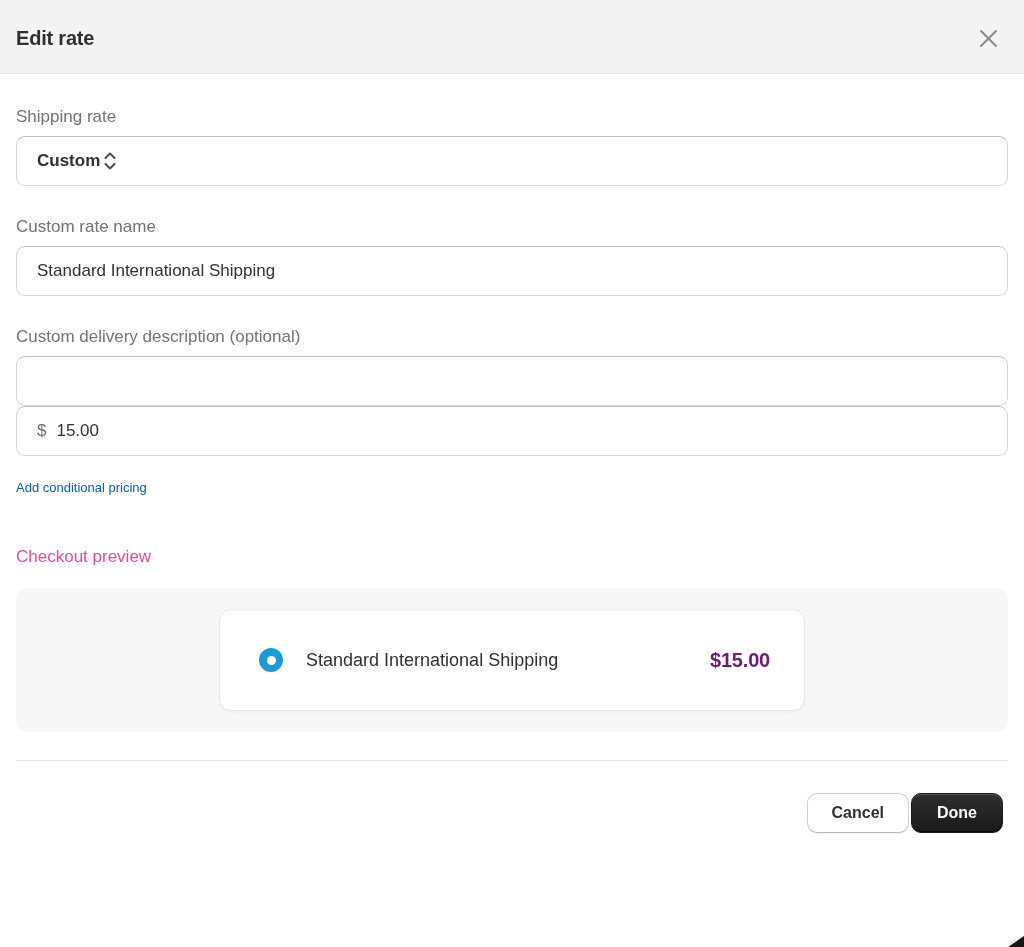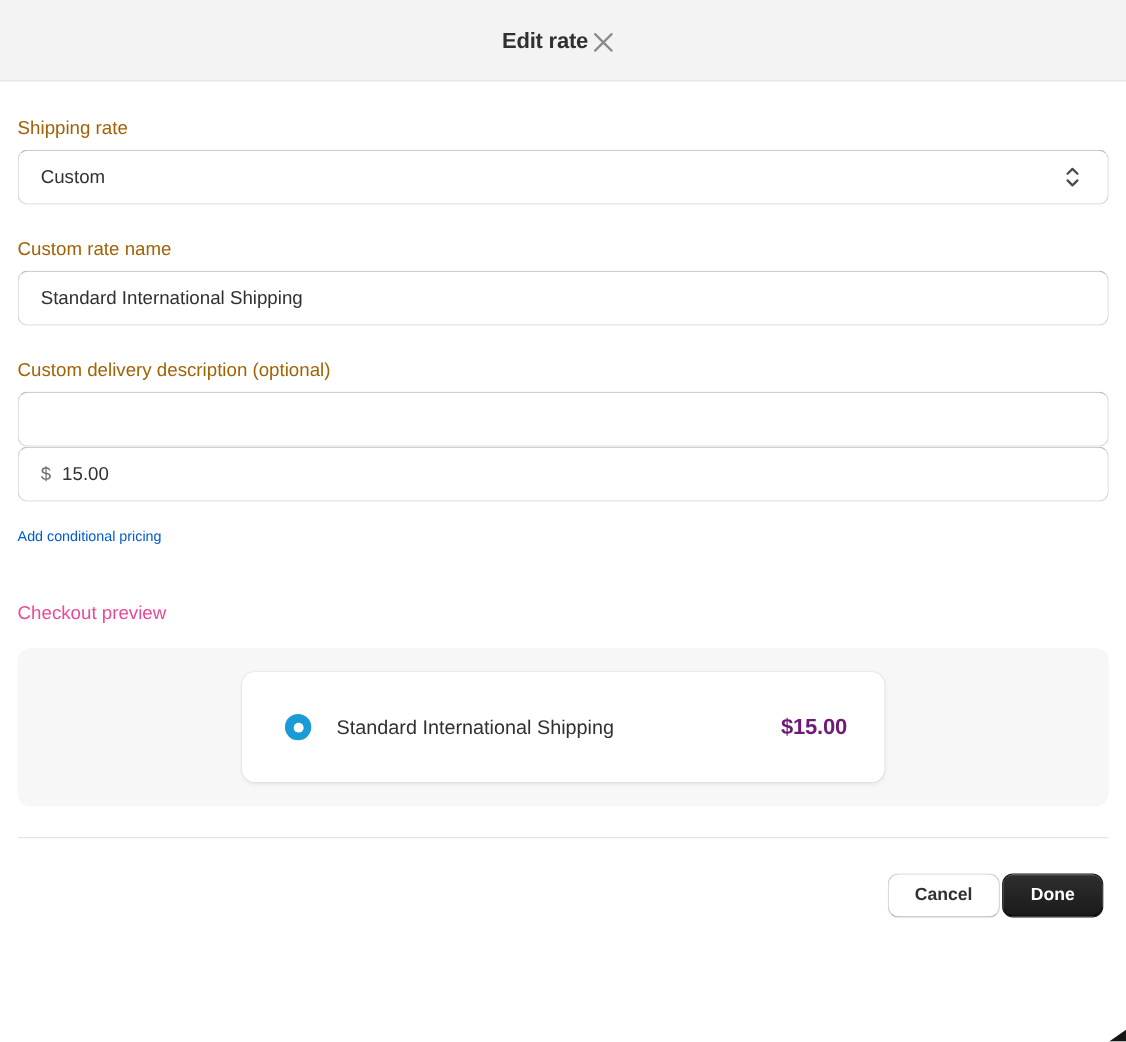--- a/index.html
+++ b/index.html
@@ -13,21 +13,21 @@
     overflow: hidden;
   }
 
   
   .modal-header {
     height: 74px;
     background: #f3f3f3;
     border-bottom: 1px solid #e3e3e3;
     display: flex;
     align-items: center;
-    justify-content: center;
+    justify-content: space-between;
     padding: 16px 16px 13px;
   }
   .modal-title {
     margin: 0;
     font-size: 20px;
     font-weight: 700;
     color: #303030;
     letter-spacing: -0.2px;
   }
   .close-btn {
@@ -38,21 +38,21 @@
     line-height: 0;
     margin-right: 6px;
   }
 
   
   .modal-body { padding: 0 16px; }
 
   .field-label {
     font-size: 17px;
     line-height: 21px;
-    color: #a16207;
+    color: #737373;
     margin: 30px 0 9px;
   }
   .field-label.first { margin-top: 32px; }
 
   .field {
     height: 50px;
     width: 100%;
     background: #ffffff;
     border: 1px solid #d6d6d6;
     border-top-color: #bfbfbf;
@@ -67,21 +67,21 @@
     border: none;
     outline: none;
     background: transparent;
     flex: 1;
     height: 100%;
     font-family: inherit;
     font-size: 17px;
     color: #303030;
     padding: 0;
   }
-  .select-field { justify-content: space-between; cursor: pointer; }
+  .select-field { justify-content: flex-start; cursor: pointer; font-weight: bold; }
   .select-value { font-size: 17px; color: #303030; }
   .caret { flex: none; margin-right: 6px; }
 
   .currency-prefix { color: #6e6e6e; margin-right: 10px; font-size: 17px; }
 
   .link {
     display: inline-block;
     margin-top: 24px;
     color: #005bd3;
     font-size: 13px;

